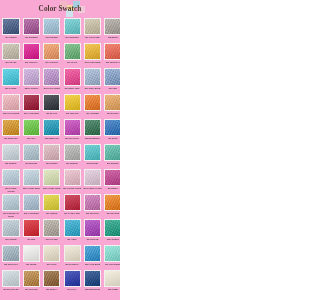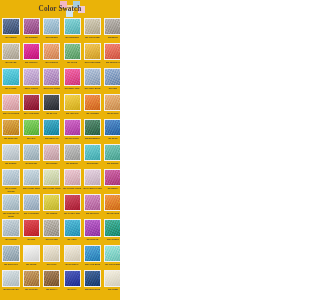--- a/index.html
+++ b/index.html
@@ -1,20 +1,20 @@
 <!DOCTYPE html>
 <html><head>
 <meta charset="utf-8">
 <style>
   html,body{margin:0;padding:0;background:#ffffff;}
   body{width:120px;height:300px;overflow:hidden;
        font-family:"Liberation Sans",sans-serif;
        -webkit-font-smoothing:none;}
 
-  .sheet{position:relative;width:120px;height:300px;background:#eab308;}
+  .sheet{position:relative;width:120px;height:300px;background:#f9a8d4;}
 
   
   .title-wrap{position:relative;height:18px;display:flex;
               align-items:center;justify-content:center;}
   .title-deco{position:absolute;left:60px;top:1px;width:26px;height:15px;}
   .title-deco i{position:absolute;display:block;width:7px;height:7px;}
   .title-text{position:relative;z-index:3;font-size:7.2px;font-weight:bold;
               color:#4a3c33;letter-spacing:.1px;line-height:8px;
               font-family:"Liberation Serif",serif;}
 

